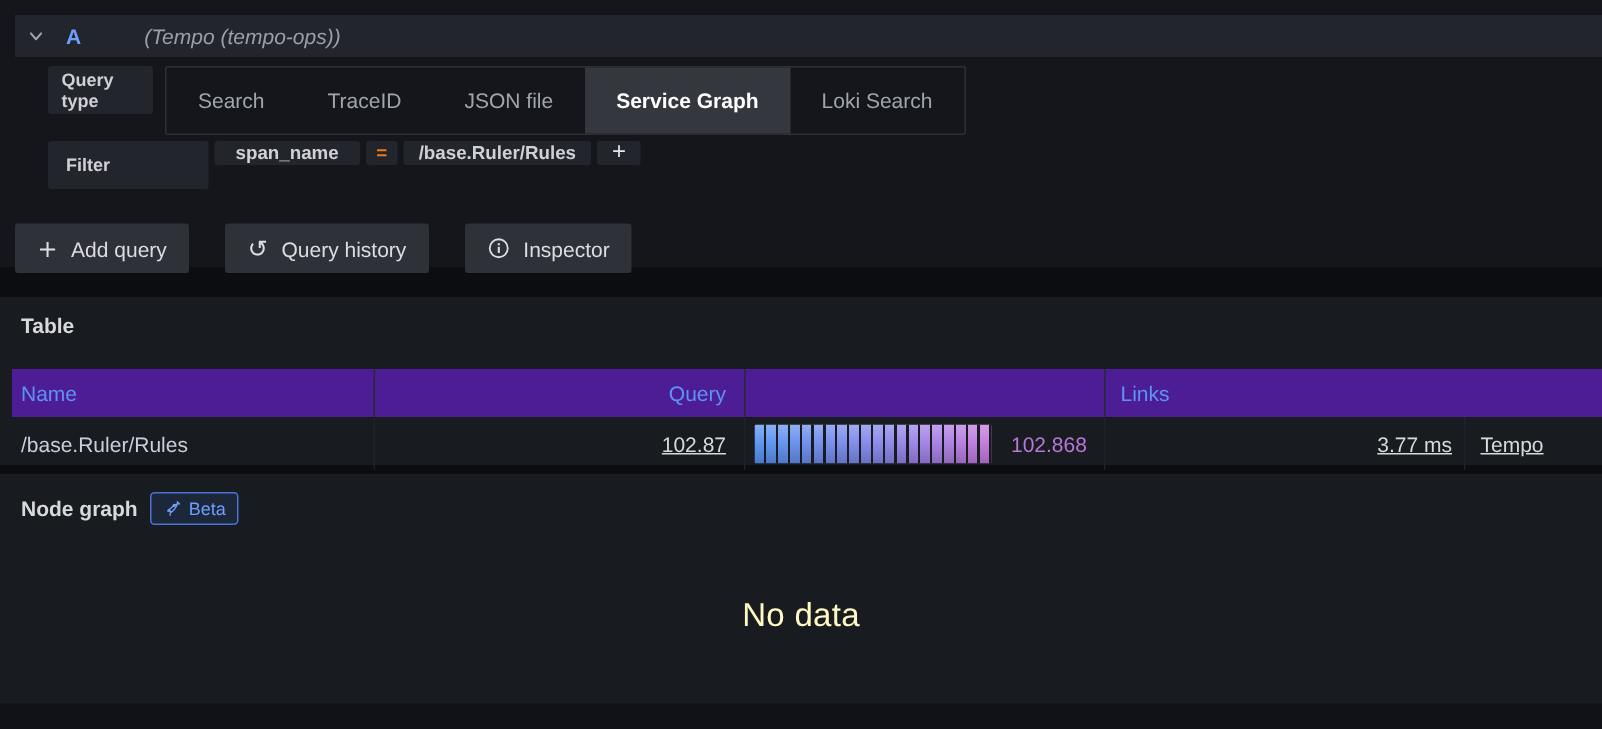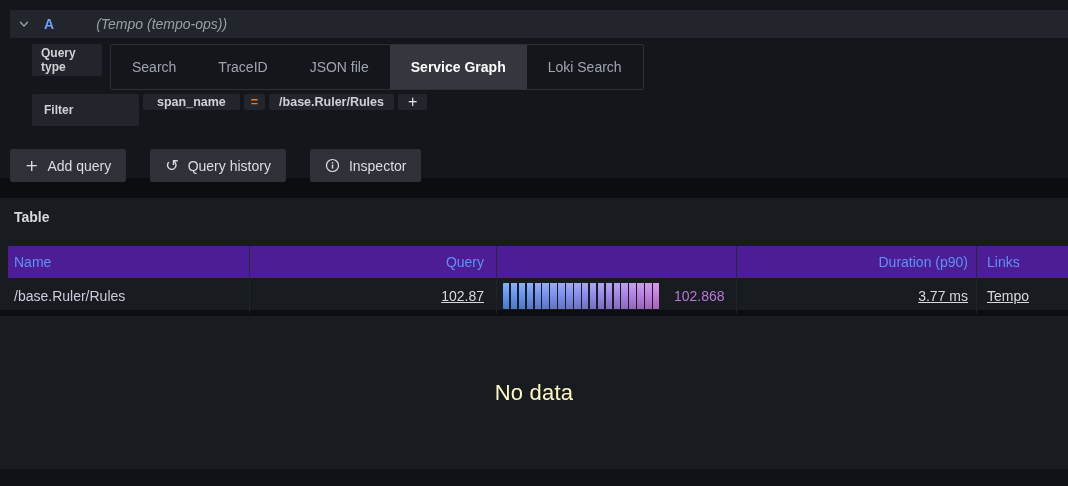--- a/index.html
+++ b/index.html
@@ -146,23 +146,20 @@
     <div class="grid-header">
       <div class="g-cell col-name">
           <a>Name</a>
         </div>
       <div class="g-cell col-rate">
           <a>Query</a>
         </div>
       <div class="g-cell col-gauge">
           <a></a>
         </div>
-      <div class="g-cell col-duration">
-          <a>Duration (p90)</a>
-        </div>
       <div class="g-cell col-links">
           <a>Links</a>
         </div>
     </div>
 
     <div class="grid-row">
       <div class="g-cell col-name">
         <span>/base.Ruler/Rules</span>
       </div>
       <div class="g-cell col-rate">
@@ -178,16 +175,29 @@
       <div class="g-cell col-links">
         <span class="cell-link">Tempo</span>
       </div>
     </div>
   </div>
 </div>
 
 <div class="gap-band gap2"></div>
 
 <div class="panel node-panel">
+  <div class="np-title-row">
+    <span class="np-title">Node graph</span>
+    <span class="beta-badge">
+      <span class="ic">
+        <svg width="12" height="12" viewBox="0 0 16 16" fill="none" stroke="currentColor" stroke-width="1.1" stroke-linecap="round" stroke-linejoin="round">
+          <path d="M13.6 2.4c.3 2.4-.6 4.6-2.4 6.4l-2.9 2.9-2-2 2.9-2.9c1.8-1.8 4-2.7 6.4-2.4z" transform="translate(-1.3,-0.4)"></path>
+          <circle cx="9.6" cy="5.3" r="1"></circle>
+          <path d="M5.2 8.6 3.6 10.2l1.8.3M7.3 10.7 5.7 12.3l.3 1.8"></path>
+        </svg>
+      </span>
+      <span>Beta</span>
+    </span>
+  </div>
   <div class="no-data-wrap">
     <span class="no-data">No data</span>
   </div>
 </div>
 
 </body></html>

